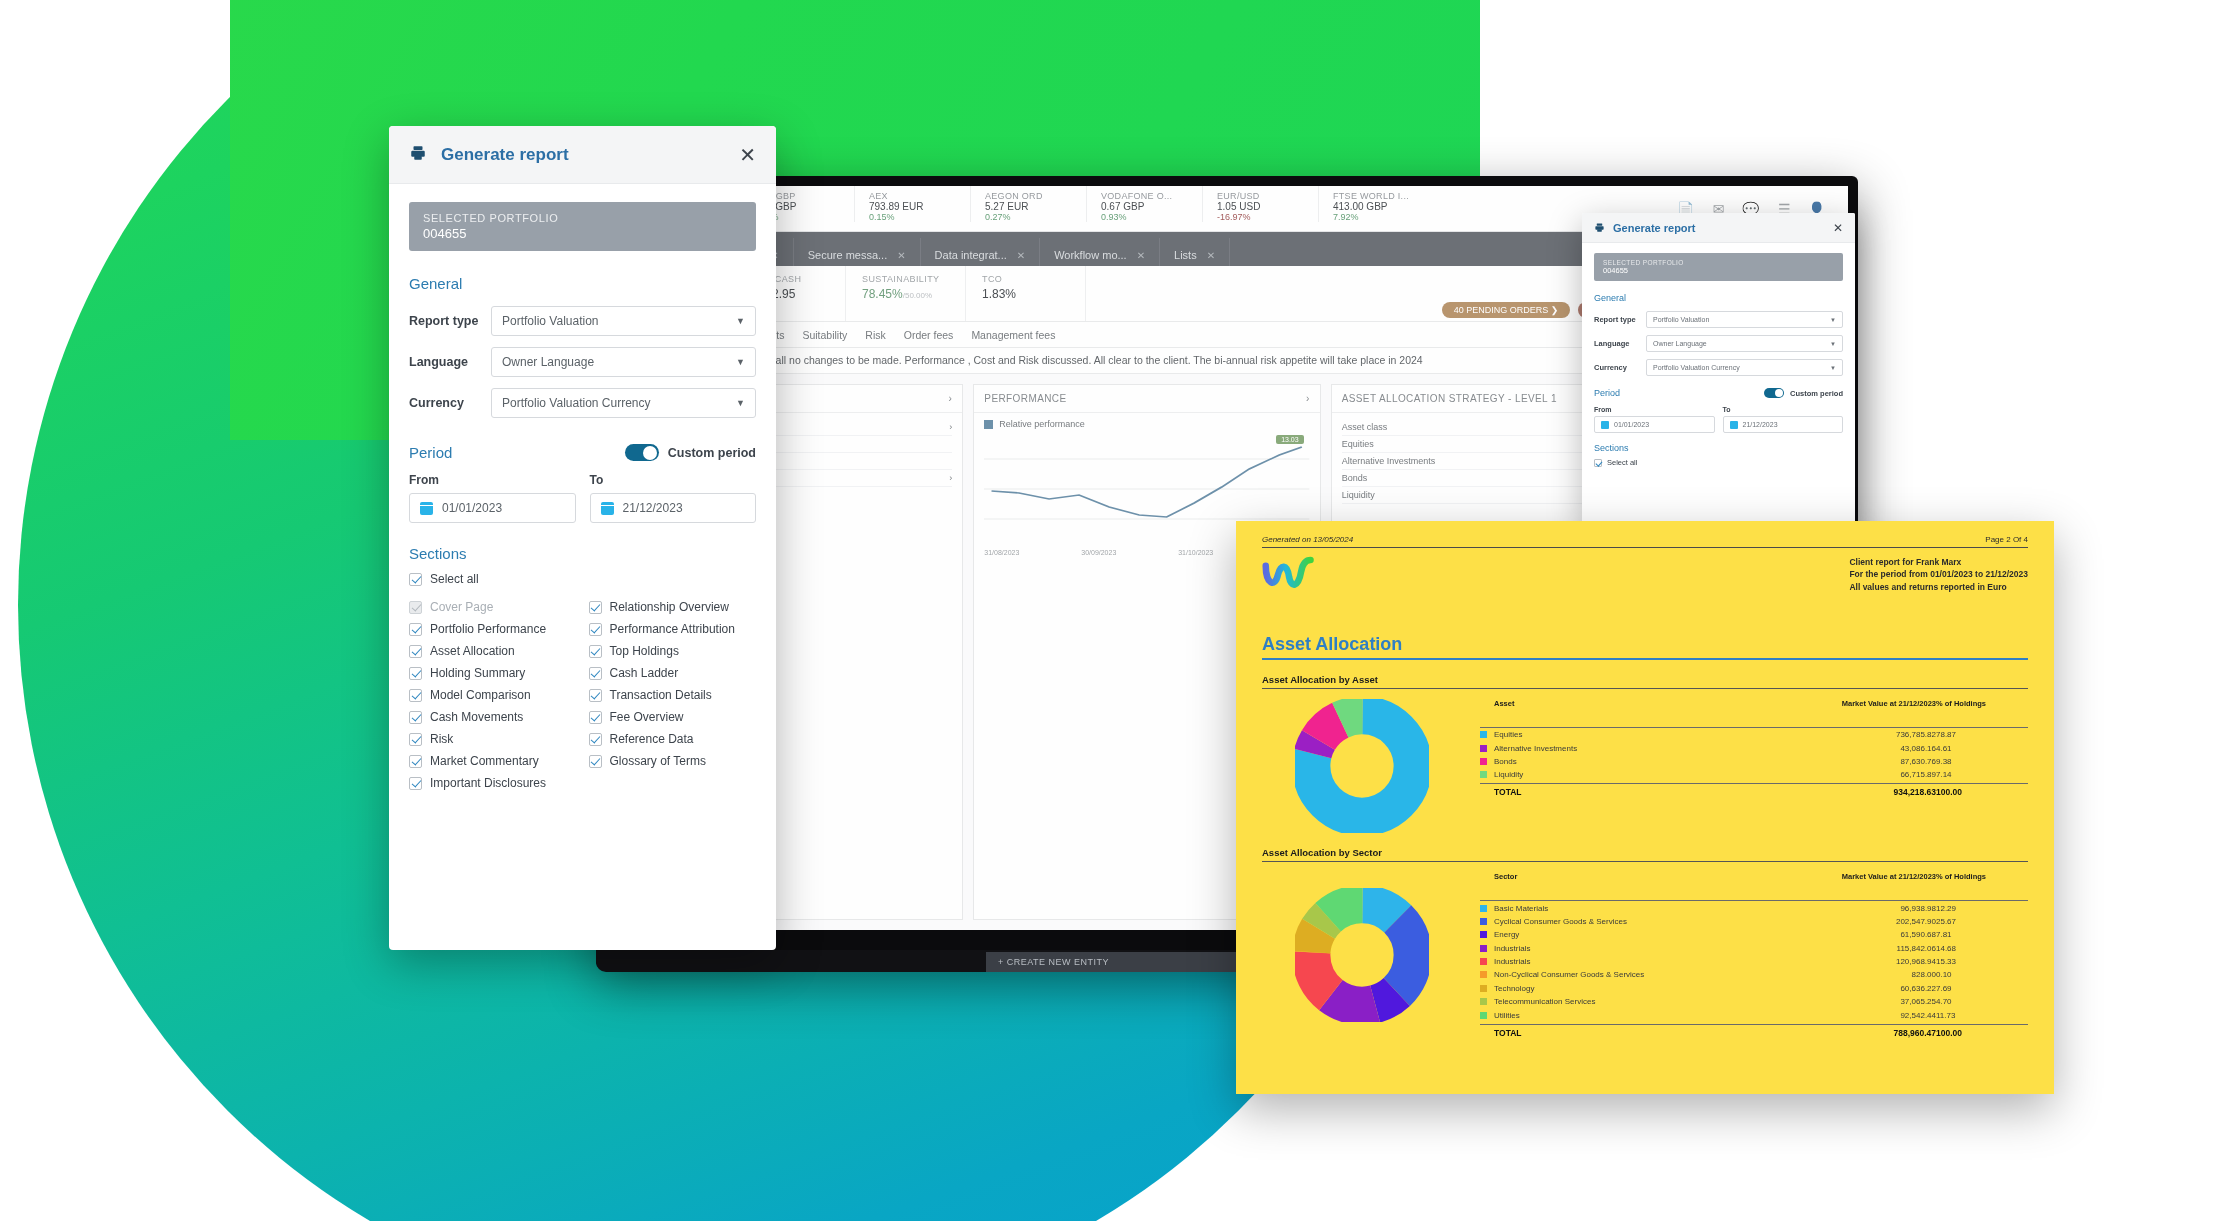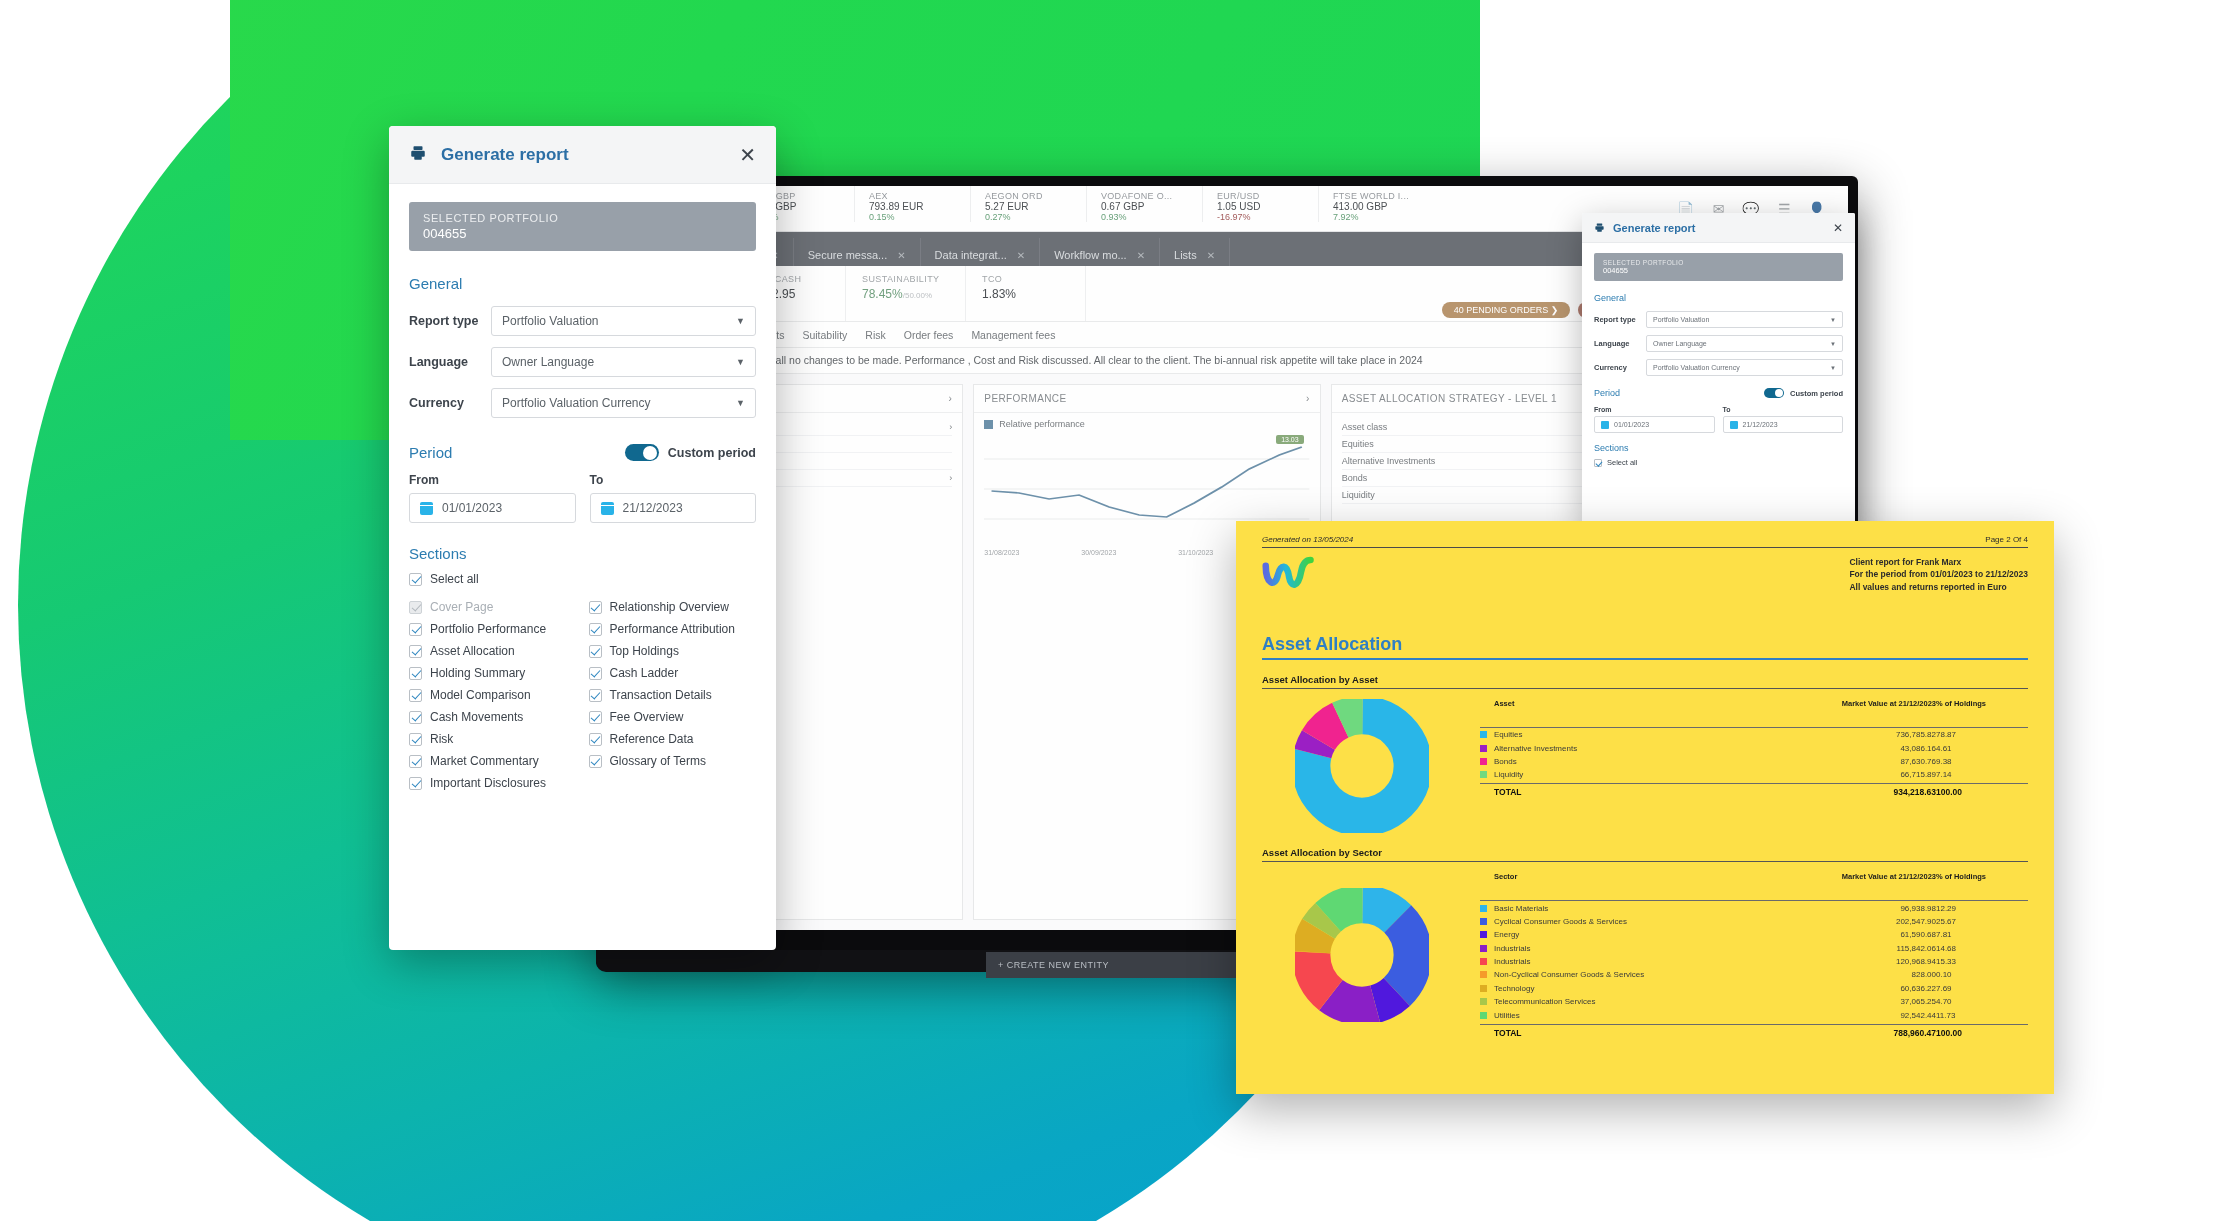--- a/index.html
+++ b/index.html
@@ -410,21 +410,21 @@
             </div>
           </div>
         </div>
 
       </div>
     </div>
     <div style="position:absolute;left:0;bottom:6px;width:100%;text-align:center;color:#4b4b50;font-size:9px;letter-spacing:2px;"></div>
   </div>
   <div id="laptop-base"></div>
 
-  <div style="position:absolute;left:986px;top:952px;width:330px;height:26px;background:#3b3f46;color:#b9bec4;font-size:9px;display:flex;align-items:center;padding-left:12px;letter-spacing:.5px;">+ CREATE NEW ENTITY</div>
+  <div style="position:absolute;left:986px;top:952px;width:330px;height:20px;background:#3b3f46;color:#b9bec4;font-size:9px;display:flex;align-items:center;padding-left:12px;letter-spacing:.5px;">+ CREATE NEW ENTITY</div>
 
   <div id="dialog">
     <div class="dlg-head">
       <span class="printer-icon">
         <svg width="18" height="18" viewBox="0 0 24 24" fill="#1f4f70">
           <rect x="6" y="3" width="12" height="5" rx="1"></rect>
           <rect x="3" y="9" width="18" height="8" rx="1.5"></rect>
           <rect x="7" y="16" width="10" height="5" rx="1"></rect>
         </svg>
       </span>

